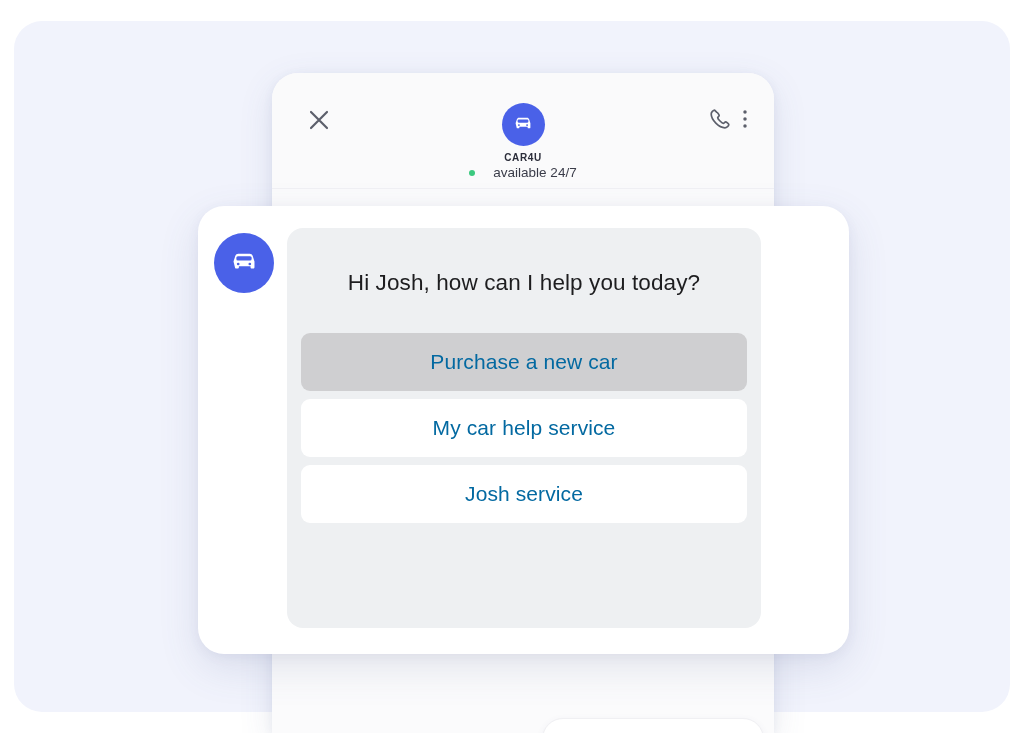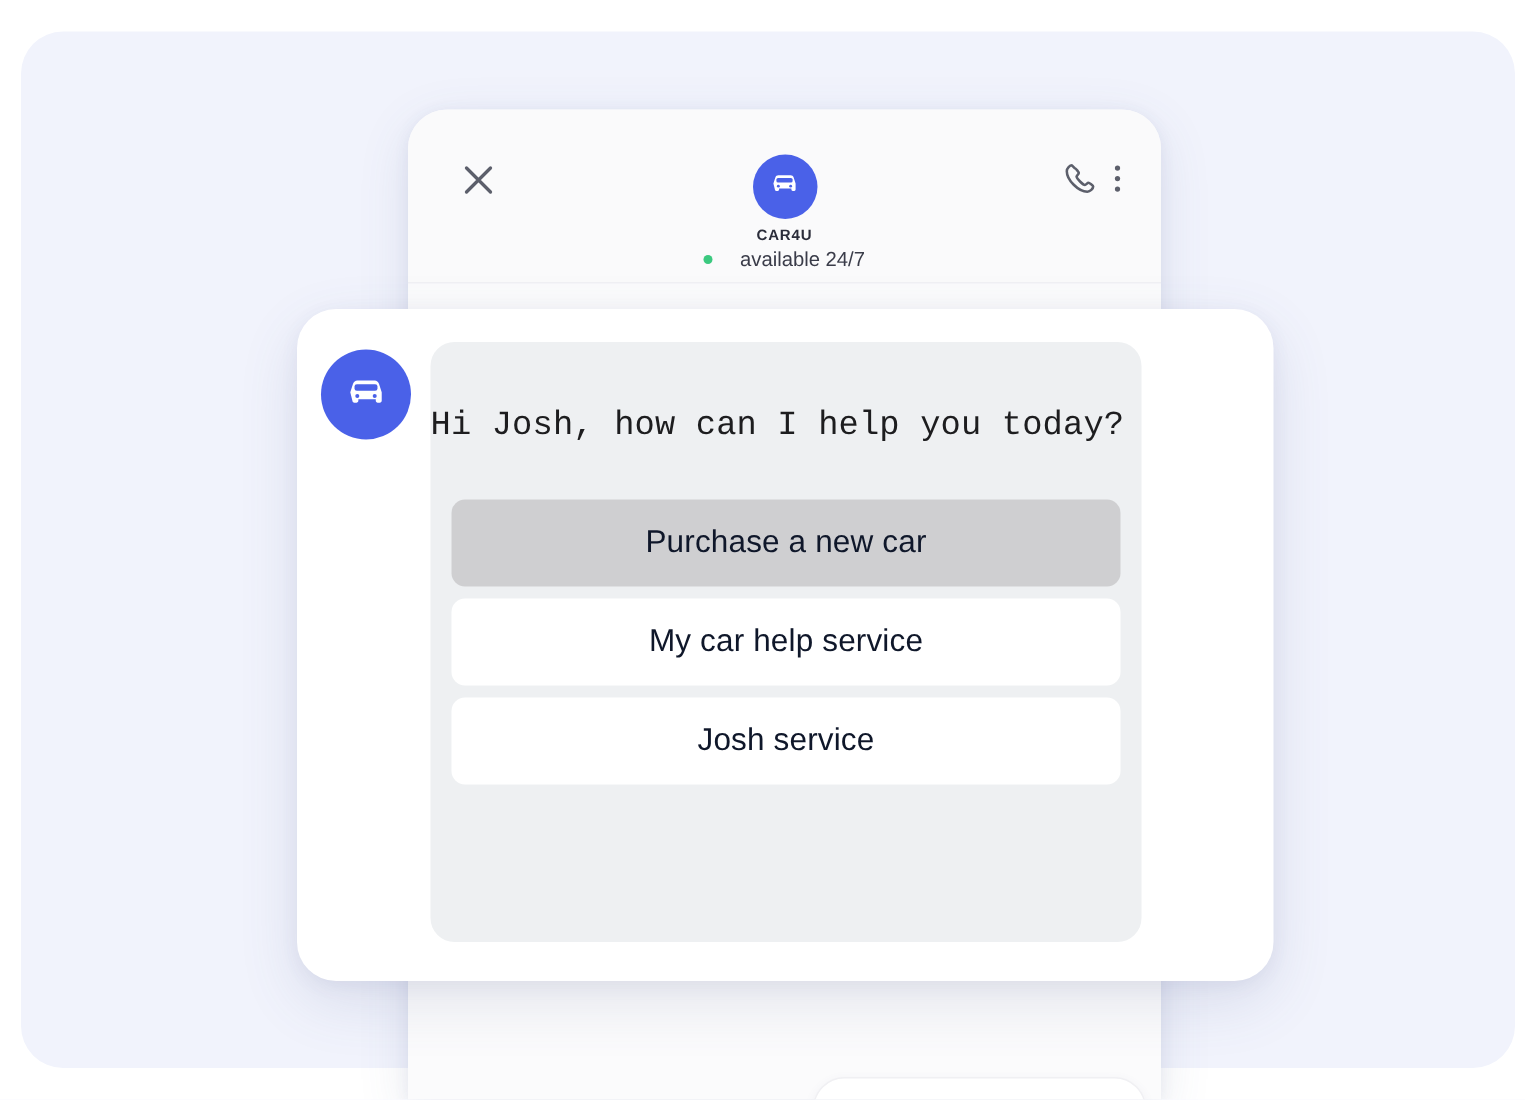--- a/index.html
+++ b/index.html
@@ -148,45 +148,44 @@
     height: 400px;
     background: #eef0f2;
     border-radius: 16px;
   }
 
   #greeting {
     position: absolute;
     left: 0;
     right: 0;
     top: 42px;
-    text-align: left;
+    text-align: center;
     font-size: 22.5px;
     color: #1d1d1f;
     letter-spacing: 0.1px;
-    font-family: Liberation Mono, monospace;
   }
 
   #option-list {
     position: absolute;
     left: 14px;
     top: 105px;
     right: 14px;
     display: flex;
     flex-direction: column;
     gap: 8px;
   }
   .option-btn {
     height: 58px;
     border-radius: 9px;
     background: #ffffff;
     display: flex;
     align-items: center;
     justify-content: center;
     font-size: 21px;
-    color: #0f172a;
+    color: #0369a1;
     cursor: pointer;
     user-select: none;
     letter-spacing: 0.1px;
     text-align: center;
   }
   .option-btn.selected {
     background: #cfcfd1;
   }
 
   

